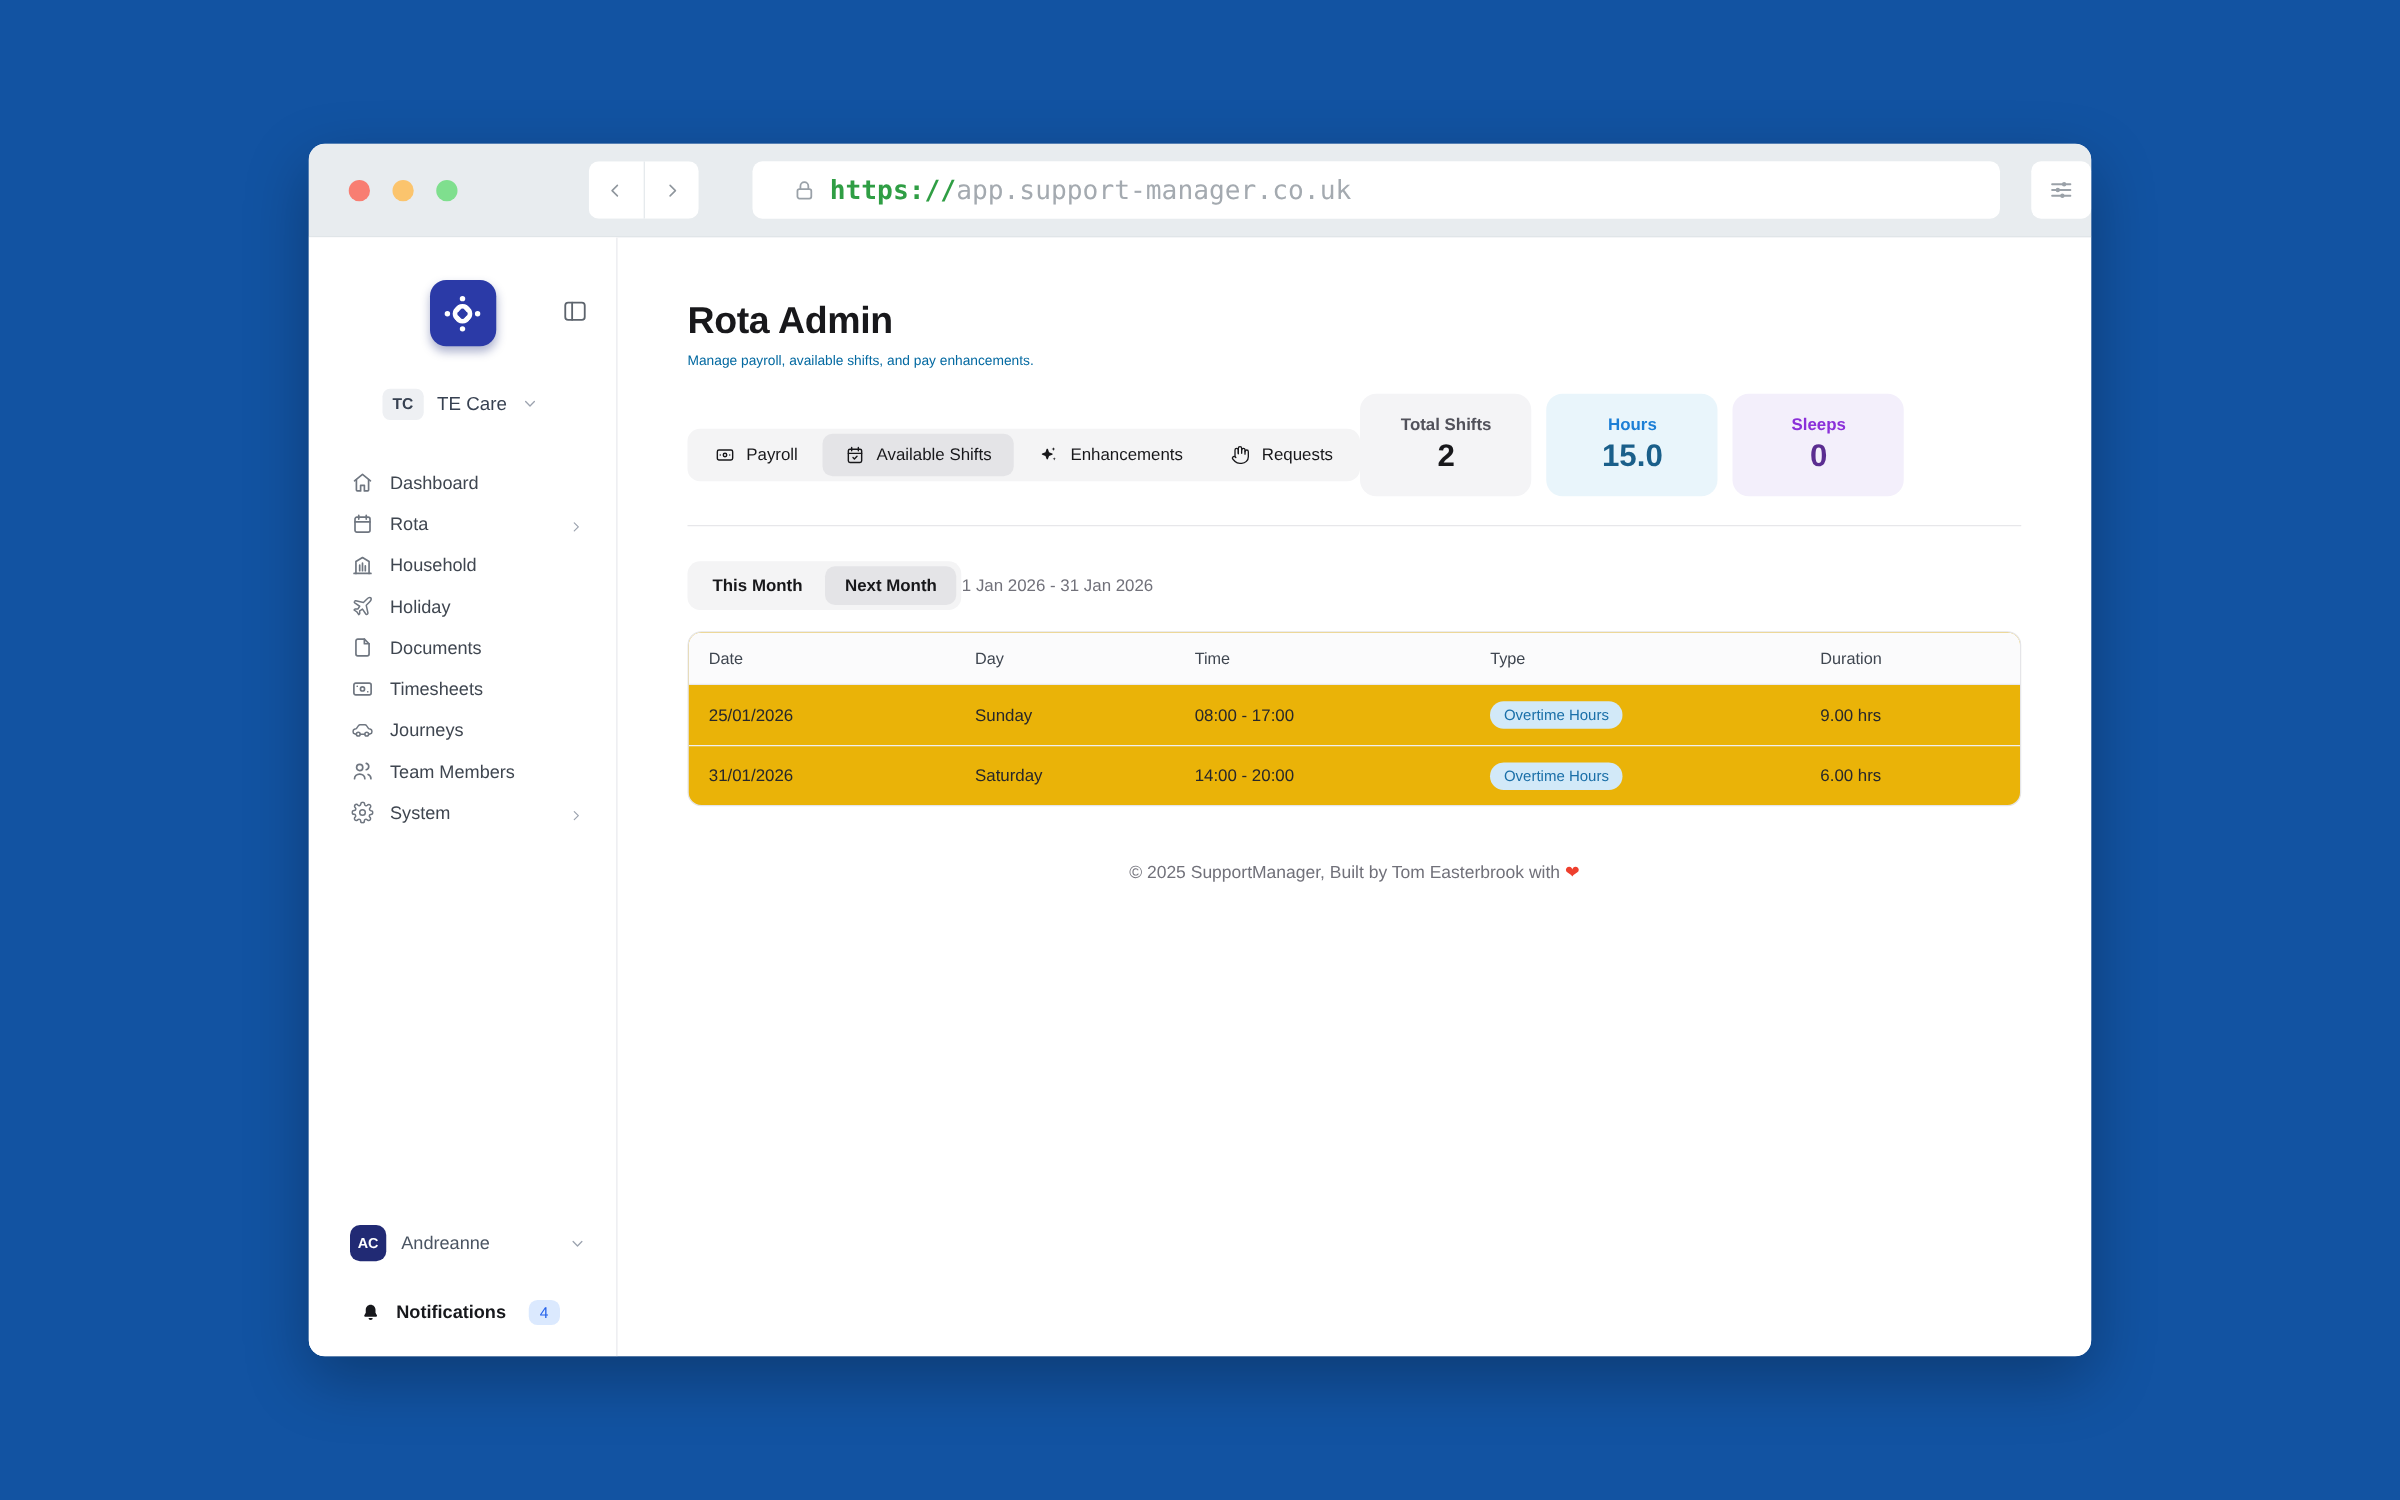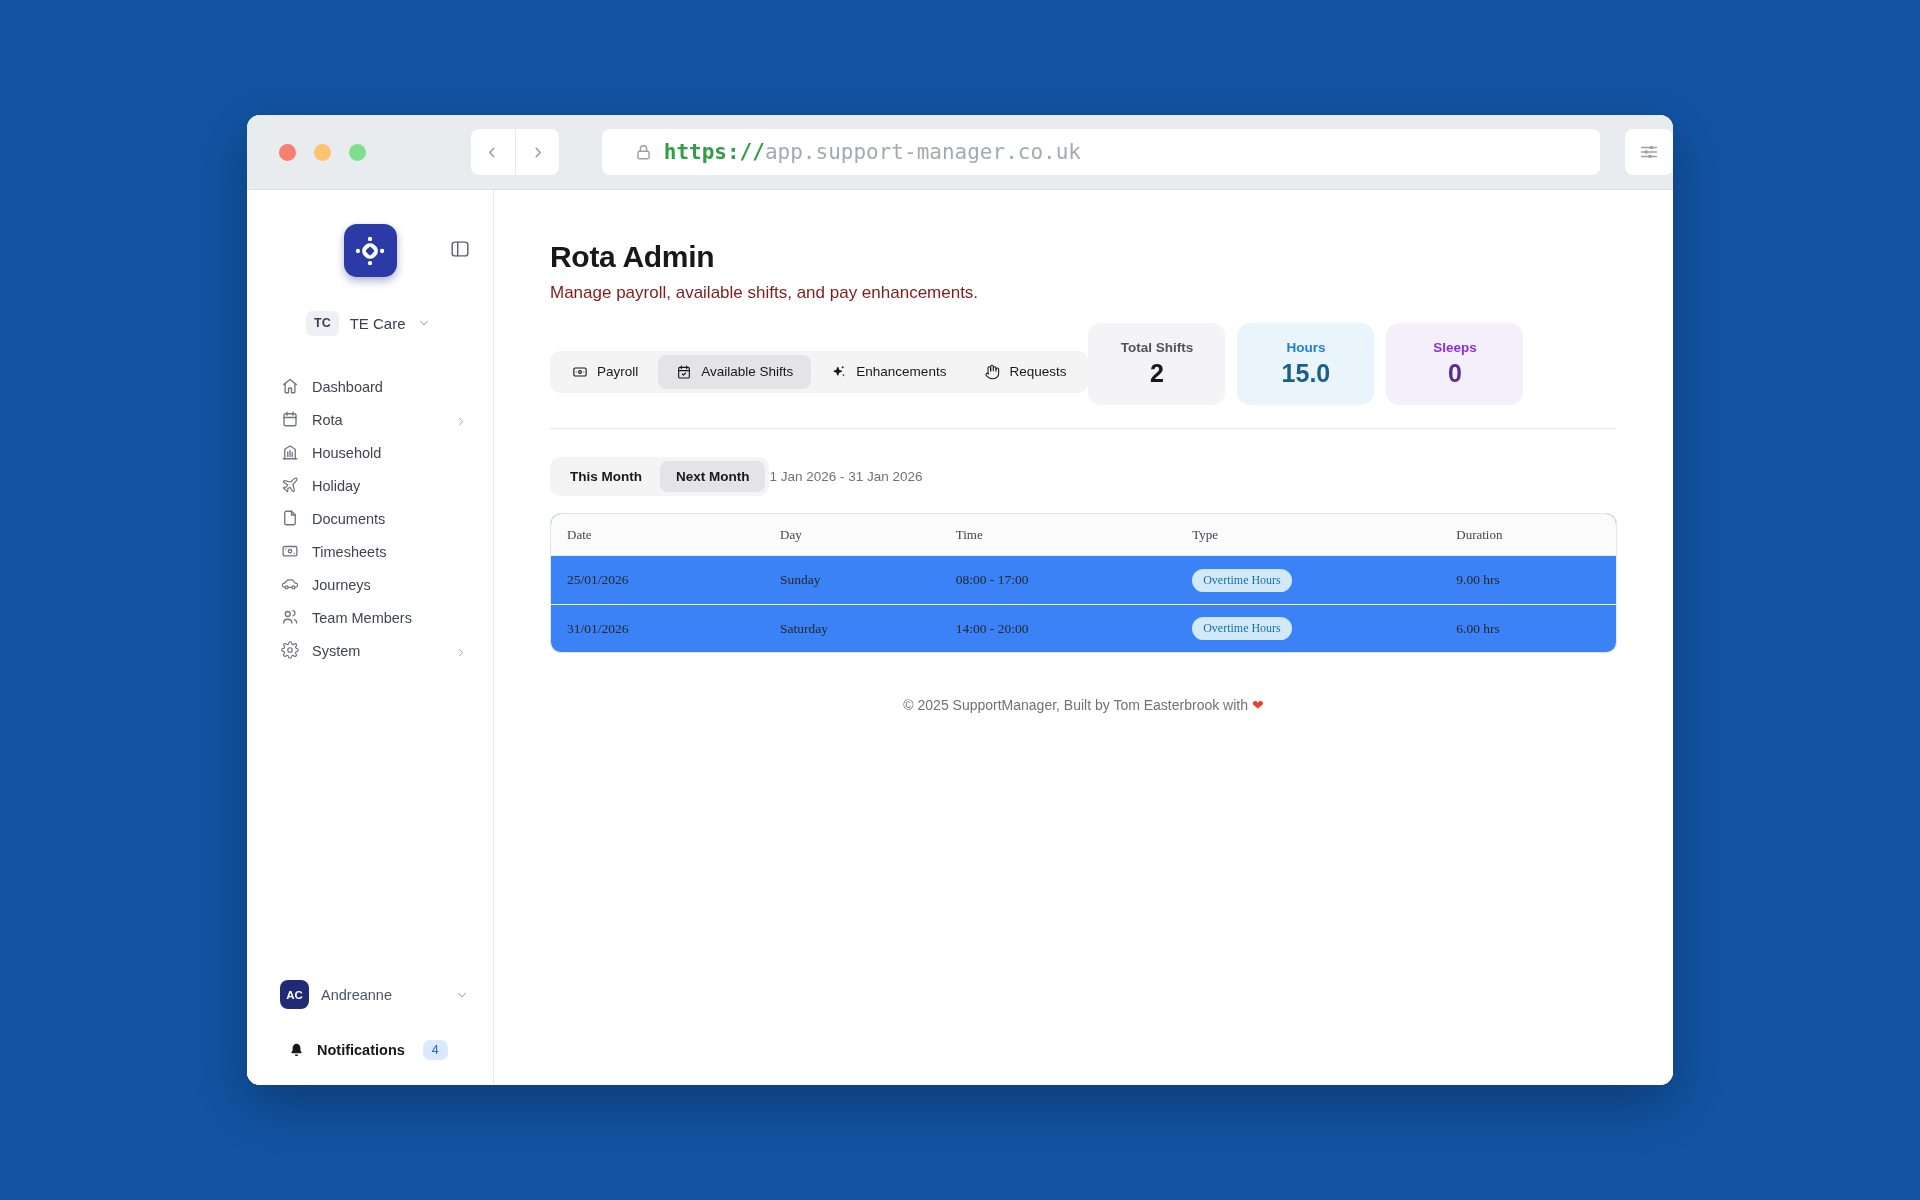--- a/index.html
+++ b/index.html
@@ -141,21 +141,21 @@
   .notif-label { font-size: 14.5px; color: #17181c; font-weight: 600; }
   .notif-badge {
     background: #dbe9fe; color: #2563eb;
     font-size: 12.5px; font-weight: 500;
     border-radius: 7px; padding: 3px 9px; margin-left: 6px;
   }
 
   
   .main { flex: 1; padding: 50px 56px 0 56px; overflow: hidden; }
   .page-title { font-size: 30px; font-weight: 600; color: #18181b; letter-spacing: -.3px; }
-  .page-sub { margin-top: 9px; font-size: 17px; color: #7f1d1d; }
+  .page-sub { margin-top: 9px; font-size: 11px; color: #0369a1; }
 
   .center-col { display: flex; flex-direction: row; align-items: center; }
 
   .tabs {
     margin-top: 35px;
     display: inline-flex; align-items: center;
     background: #f4f4f5; border-radius: 10px; padding: 4px; gap: 2px;
   }
   .tab {
     display: flex; align-items: center; gap: 9px;
@@ -187,21 +187,21 @@
     font-size: 13.5px; font-weight: 600; color: #18181b; cursor: pointer;
     white-space: nowrap;
   }
   .mt-btn.active { background: #e4e4e7; }
 
   .date-range { margin-top: 28px; font-size: 13.5px; color: #71717a; }
 
   .shift-table {
     margin-top: 17px; width: 100%;
     border: 1px solid #e5e5e8; border-radius: 11px;
-    overflow: hidden; background: #3b82f6; font-family: Liberation Serif, serif;
+    overflow: hidden; background: #eab308;
   }
   .tr {
     display: grid;
     grid-template-columns: 20% 16.5% 22.2% 24.8% 16.5%;
     align-items: center;
   }
   .tr > div { padding-left: 16px; }
   .thead {
     height: 42px; background: #fbfbfc;
     border-bottom: 1px solid #e9e9ec;

